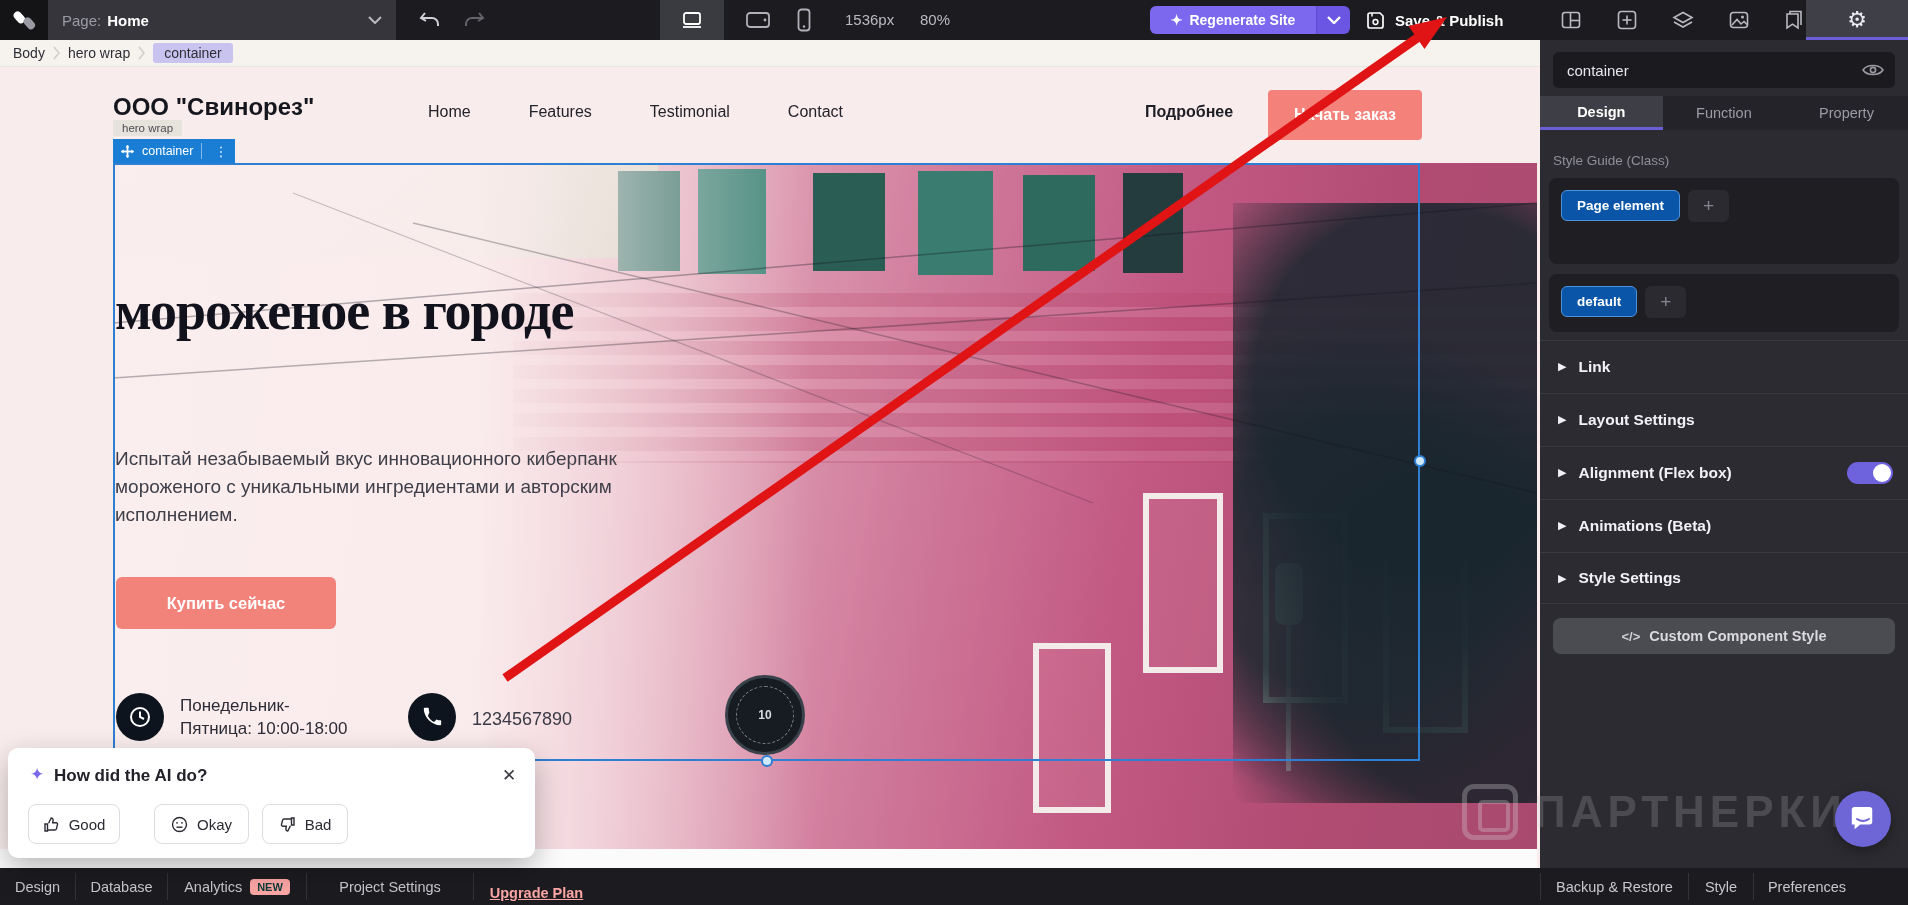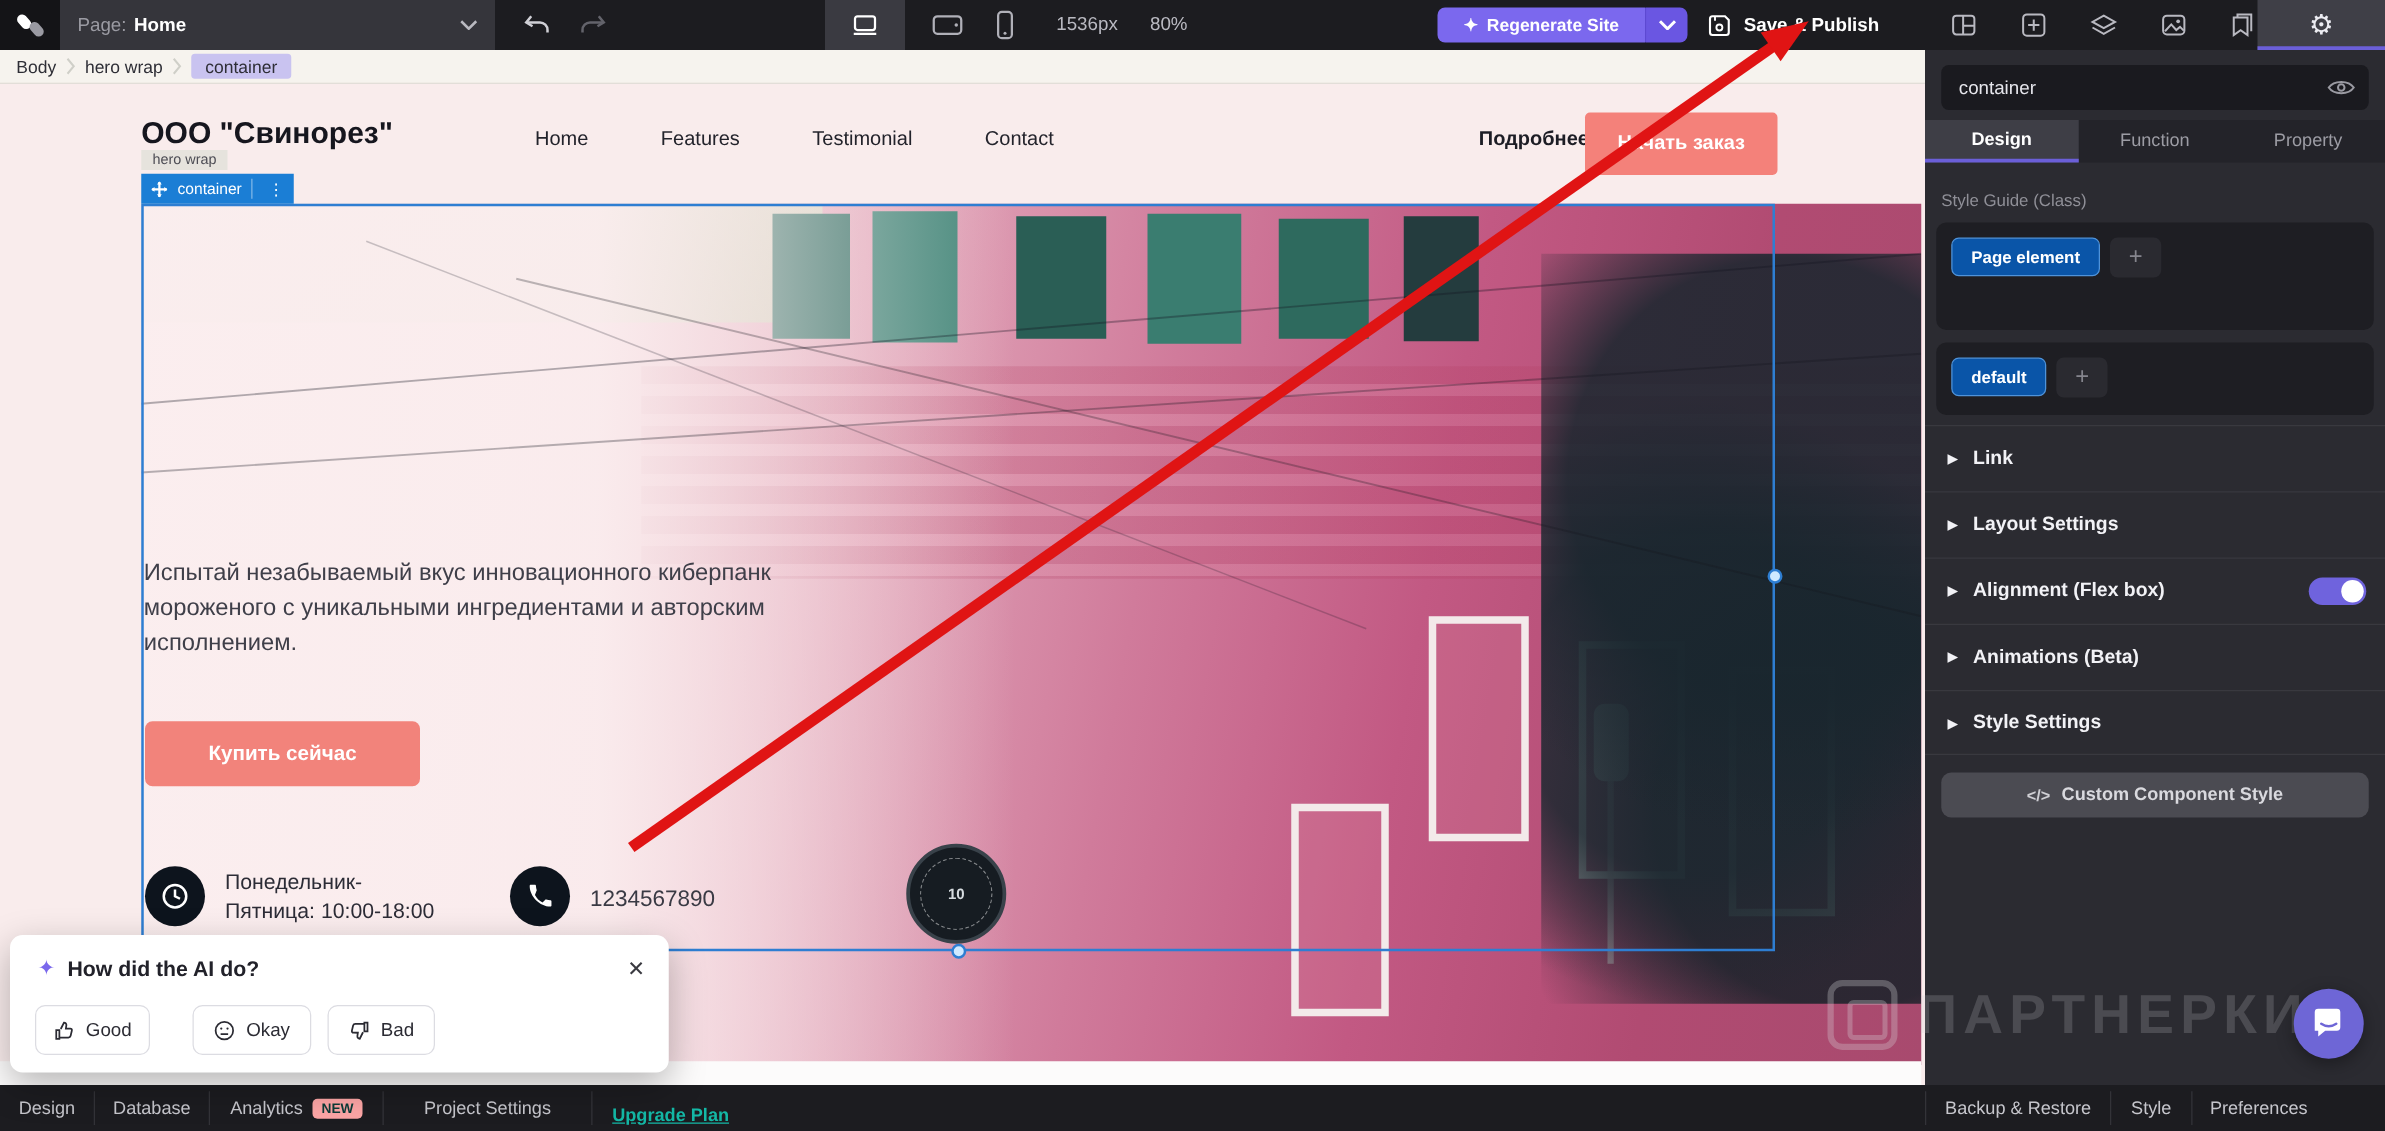--- a/index.html
+++ b/index.html
@@ -34,21 +34,21 @@
   
   .crumbbar { left:0; top:40px; width:1540px; height:27px; background:#f6f3ee; border-bottom:1px solid #e9e5de; display:flex; align-items:center; padding-left:13px; gap:7px; z-index:30; }
   .crumb { font-size:14px; color:#2e2e36; cursor:pointer; }
   .crumb-pill { background:#c9c3f0; border-radius:3px; padding:2px 11px; }
 
   
   .canvas { left:0; top:67px; width:1540px; height:801px; background:#f9ecec; overflow:hidden; z-index:1; }
   .brand { left:113px; top:26px; font-size:24px; font-weight:bold; color:#16161e; }
   .site-nav { left:428px; top:36px; display:flex; gap:58px; }
   .site-nav span { font-size:16px; color:#23232b; cursor:pointer; }
-  .more-link { left:1145px; top:36px; font-size:16px; font-weight:bold; color:#1d1d25; cursor:pointer;margin-left:38px; }
+  .more-link { left:1145px; top:36px; font-size:16px; font-weight:bold; color:#1d1d25; cursor:pointer; }
   .order-btn { left:1268px; top:23px; width:154px; height:50px; background:#f4817a; border-radius:4px; display:flex; align-items:center; justify-content:center; color:#fff; font-size:16px; font-weight:bold; cursor:pointer; }
   .hero-wrap-lbl { left:113px; top:53px; background:#e6e3dd; color:#4c4c54; font-size:11.5px; padding:2px 9px; z-index:6; }
   .cont-badge { left:113px; top:72px; height:24px; background:#1b7ed5; display:flex; align-items:center; padding:0 4px 0 8px; gap:8px; z-index:6; cursor:pointer; }
   .cont-badge .txt { color:#fff; font-size:12.5px; }
   .cont-badge .sep { width:1px; height:16px; background:rgba(255,255,255,.45); }
   .cont-badge .kebab { color:#fff; font-size:13px; padding:0 4px; cursor:pointer; }
 
   .photo { left:113px; top:96px; width:1424px; height:689px; overflow:hidden;
     background:linear-gradient(100deg,#f4e4e3 0%,#efd2d7 20%,#e3aabc 38%,#d07b9b 55%,#c25983 70%,#b14b72 85%,#a84a6e 100%); }
   .p-greenband { left:0; top:0; width:545px; height:95px; background:linear-gradient(#dadac7,#d2d2bd); opacity:.92; }
@@ -96,21 +96,21 @@
   .toggle { position:absolute; right:15px; width:46px; height:22px; border-radius:11px; background:#6f63dd; cursor:pointer; }
   .toggle .knob { position:absolute; right:2px; top:2px; width:18px; height:18px; border-radius:50%; background:#fff; }
   .custom-btn { left:13px; top:578px; width:342px; height:36px; background:#4b4b52; border-radius:8px; display:flex; align-items:center; justify-content:center; gap:9px; color:#d9d9de; font-size:14.5px; font-weight:bold; cursor:pointer; }
   .custom-btn .code { font-size:13px; color:#cfcfd4; }
 
   
   .bottombar { left:0; top:868px; width:1908px; height:37px; background:#1c1c20; z-index:40; }
   .bb-item { top:0; height:37px; display:flex; align-items:center; justify-content:center; gap:8px; color:#c6c6cc; font-size:14.5px; cursor:pointer; }
   .bb-div { top:5px; width:1px; height:27px; background:#333338; }
   .new-badge { background:#fca5a5; color:#0b3b37; font-size:11px; font-weight:bold; border-radius:4px; padding:2px 7px; }
-  .upgrade { color:#14b8a6; font-weight:bold; text-decoration:underline;margin-top:12px; }
+  .upgrade { color:#fca5a5; font-weight:bold; text-decoration:underline;margin-top:12px; }
 
   
   .feedback { left:8px; top:748px; width:527px; height:110px; background:#fff; border-radius:10px; box-shadow:0 10px 30px rgba(0,0,0,.28); z-index:60; }
   .fb-title { left:46px; top:18px; font-size:17px; font-weight:bold; color:#22222a; }
   .fb-spark { left:22px; top:16px; color:#7a68ec; font-size:17px; }
   .fb-close { left:488px; top:14px; width:26px; height:26px; display:flex; align-items:center; justify-content:center; color:#3a3a40; font-size:17px; cursor:pointer; }
   .fb-btn { top:56px; height:40px; border:1px solid #dcdce2; border-radius:8px; background:#fff; display:flex; align-items:center; justify-content:center; gap:9px; font-size:15px; color:#2b2b33; cursor:pointer; }
 
   
   .arrow-svg { left:0; top:0; width:1908px; height:905px; z-index:50; pointer-events:none; }
@@ -291,20 +291,21 @@
       </svg>
       <span class="txt">container</span>
       <span class="sep"></span>
       <span class="kebab">⋮</span>
     </div>
     <div class="abs sel-rect"></div>
     <div class="abs sel-handle" style="left:1414px;top:388px"></div>
     <div class="abs sel-handle" style="left:761px;top:688px"></div>
 
     <div class="abs hero-heading">
+      <div>мороженое в городе</div>
     </div>
     <div class="abs hero-para">Испытай незабываемый вкус инновационного киберпанк мороженого с уникальными ингредиентами и авторским исполнением.</div>
     <div class="abs buy-btn">Купить сейчас</div>
 
     <div class="abs info-circle" style="left:116px;top:626px">
       <svg width="24" height="24" viewBox="0 0 24 24">
           <circle cx="12" cy="12" r="9" fill="none" stroke="#fff" stroke-width="2"></circle>
           <polyline points="12,6.5 12,12 16,14" fill="none" stroke="#fff" stroke-width="2"></polyline>
         </svg>
     </div>

